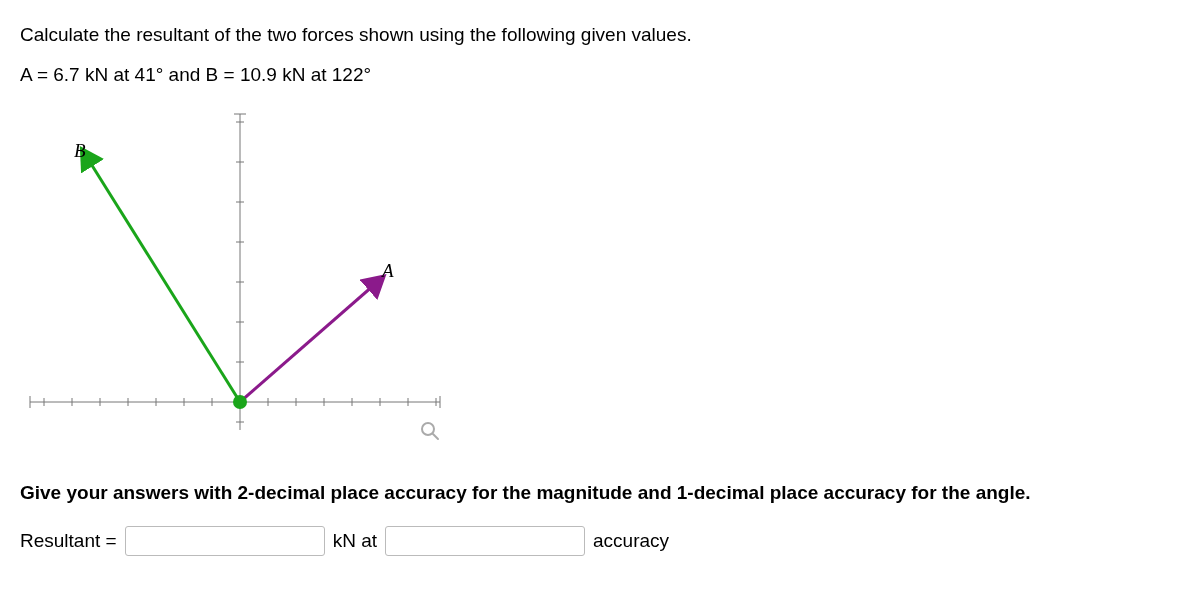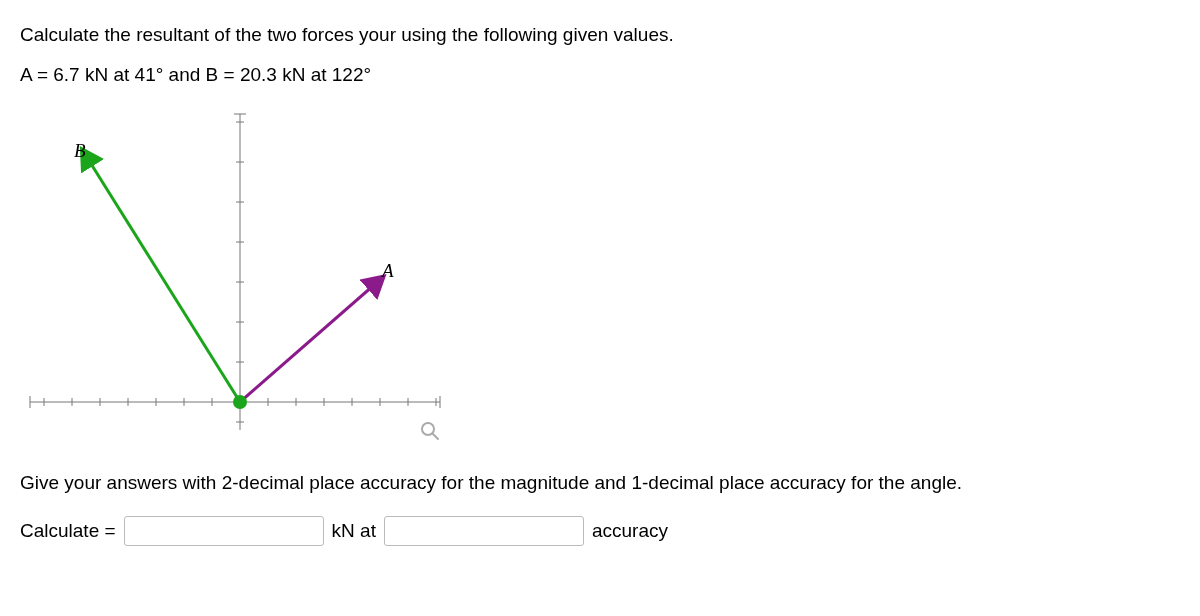--- a/index.html
+++ b/index.html
@@ -19,21 +19,21 @@
       height: 360px;
       margin: 6px 0 8px 0;
     }
     .mag-icon {
       position: absolute;
       right: 10px;
       bottom: 16px;
       color: #aaa;
       font-size: 18px;
     }
-    .instruction { margin-top: 10px; margin-bottom: 22px; }
+    .instruction { margin-top: 20px; margin-bottom: 22px; font-weight: bold; }
     .answer-row { display: flex; align-items: center; gap: 8px; }
     .answer-row input {
       width: 200px;
       height: 30px;
       border: 1px solid #bbb;
       border-radius: 3px;
       padding: 2px 6px;
       font-size: 16px;
     }
     .vec-label-b {
@@ -49,22 +49,22 @@
       left: 362px;
       top: 158px;
       font-style: italic;
       font-family: Georgia, serif;
       font-size: 19px;
     }
   </style>
 </head>
 <body>
 
-<p class="problem-text">Calculate the resultant of the two forces your using the following given values.</p>
-<p class="given-line">A = 6.7 kN at 41° and B = 20.3 kN at 122°</p>
+<p class="problem-text">Calculate the resultant of the two forces shown using the following given values.</p>
+<p class="given-line">A = 6.7 kN at 41° and B = 10.9 kN at 122°</p>
 
 <div class="diagram-area">
   <svg width="430" height="360" viewBox="0 0 430 360">
 
     <line x1="10" y1="300" x2="420" y2="300" stroke="#777" stroke-width="1"></line>
     <line x1="220" y1="12" x2="220" y2="328" stroke="#777" stroke-width="1"></line>
 
     <g stroke="#777" stroke-width="1">
       <line x1="24" y1="296" x2="24" y2="304"></line>
       <line x1="52" y1="296" x2="52" y2="304"></line>
@@ -117,18 +117,18 @@
     <svg width="20" height="20" viewBox="0 0 20 20">
         <circle cx="8" cy="8" r="6" fill="none" stroke="#aaa" stroke-width="2"></circle>
         <line x1="13" y1="13" x2="18" y2="18" stroke="#aaa" stroke-width="2" stroke-linecap="round"></line>
       </svg>
   </span>
 </div>
 
 <p class="instruction">Give your answers with 2-decimal place accuracy for the magnitude and 1-decimal place accuracy for the angle.</p>
 
 <div class="answer-row">
-  <span>Calculate =</span>
+  <span>Resultant =</span>
   <input type="text" value="" style="">
   <span>kN at</span>
   <input type="text" value="" style="">
   <span>accuracy</span>
 </div>
 
 </body></html>

